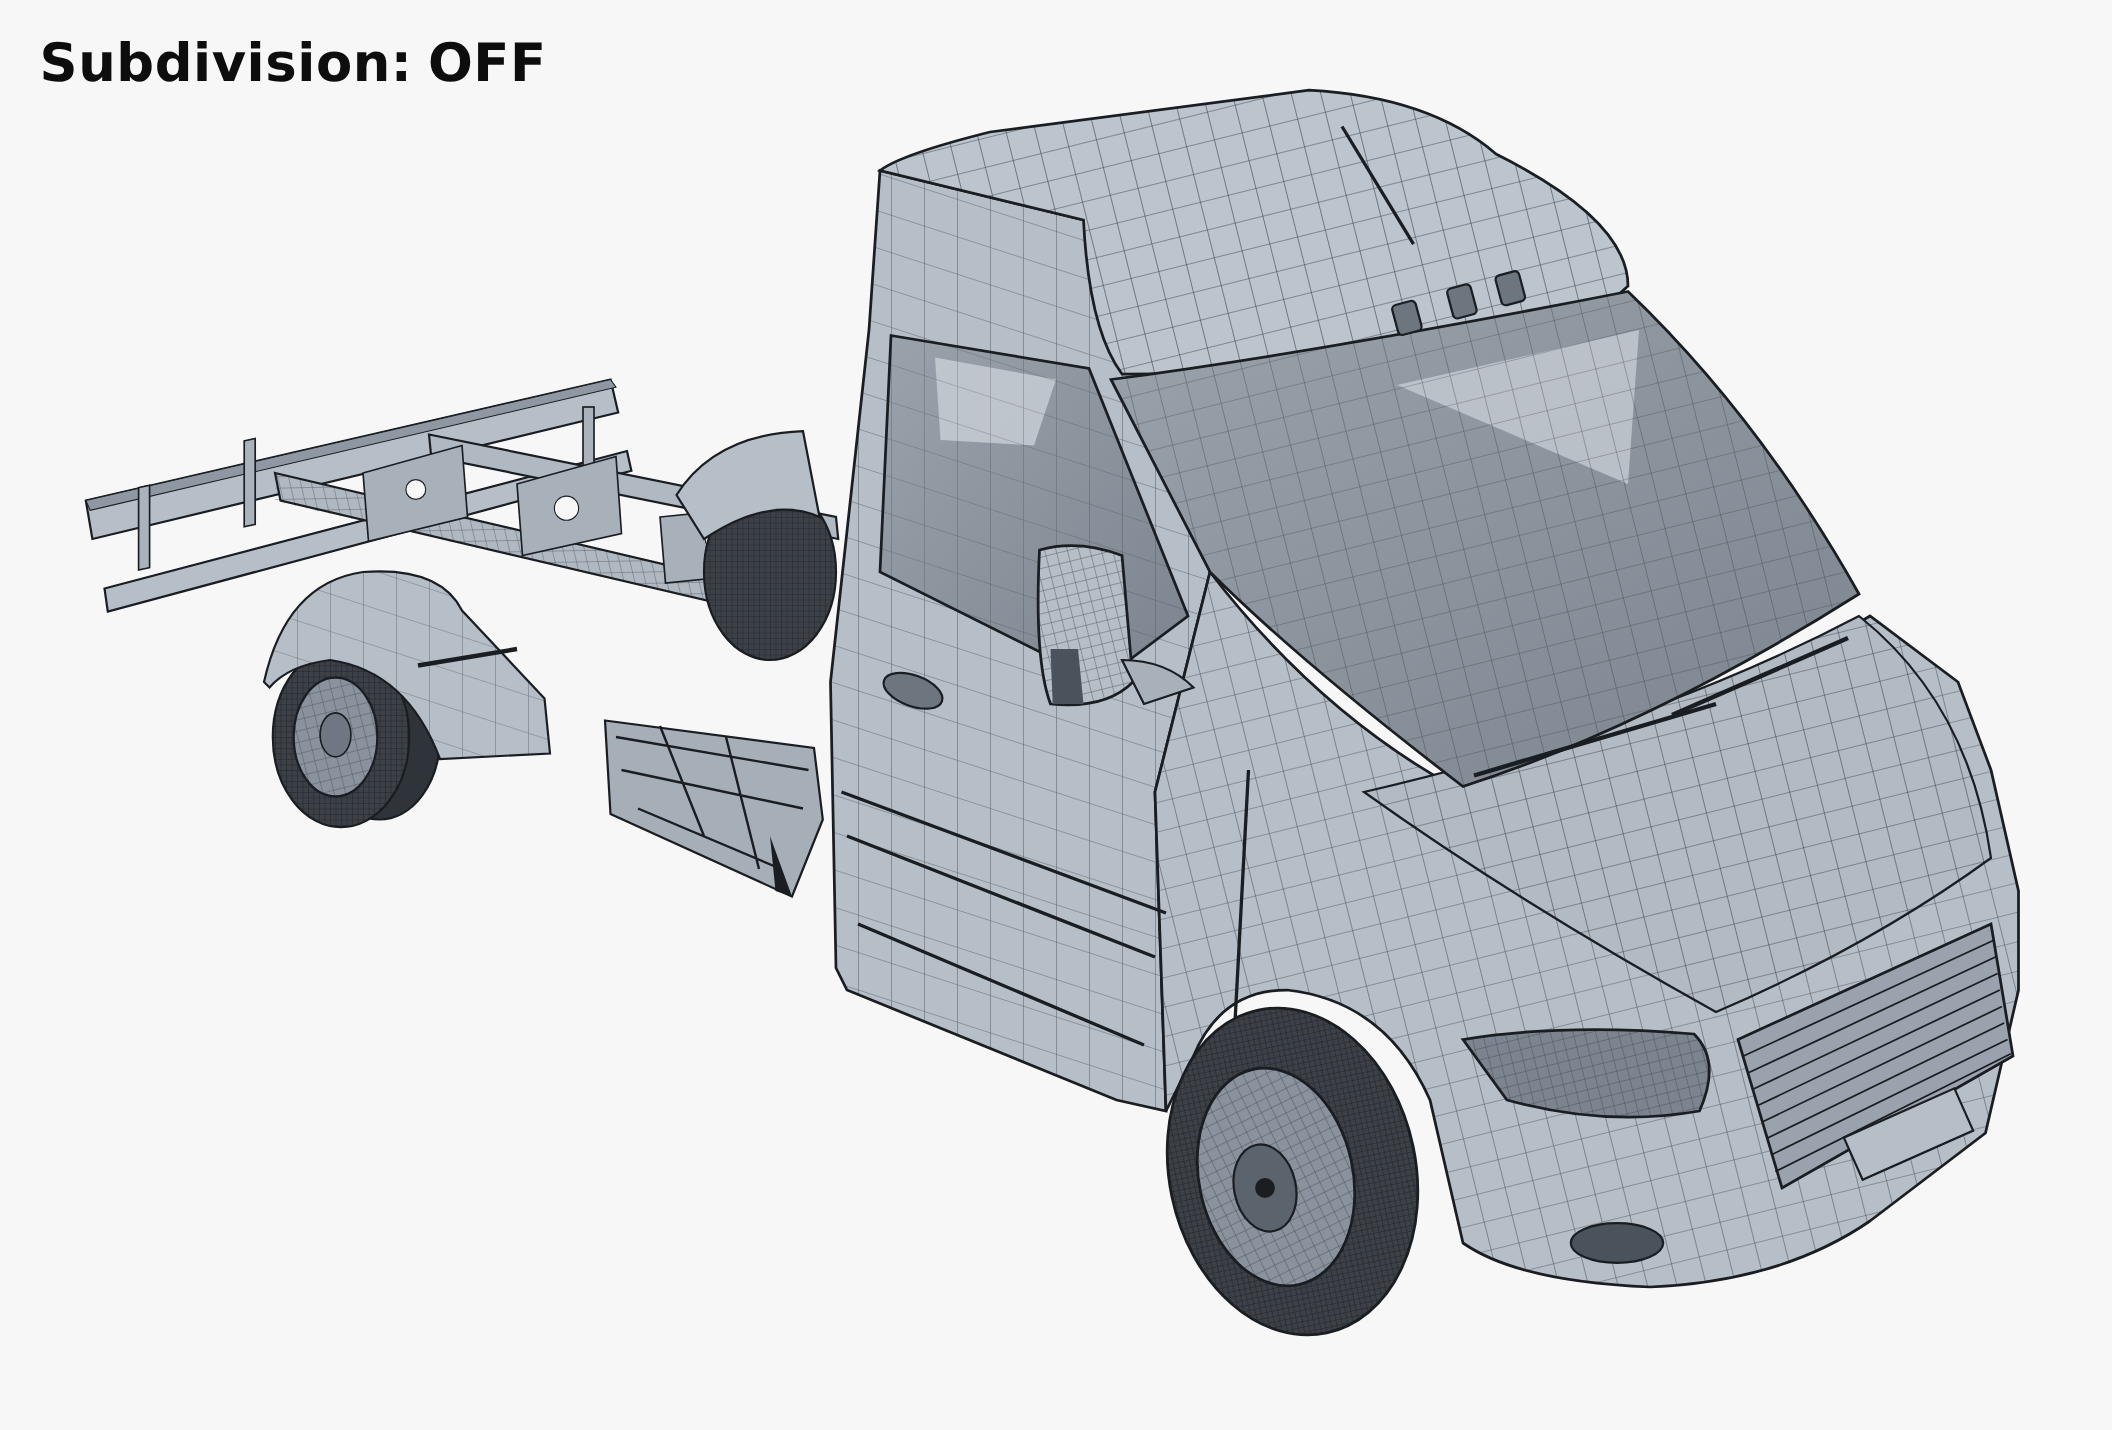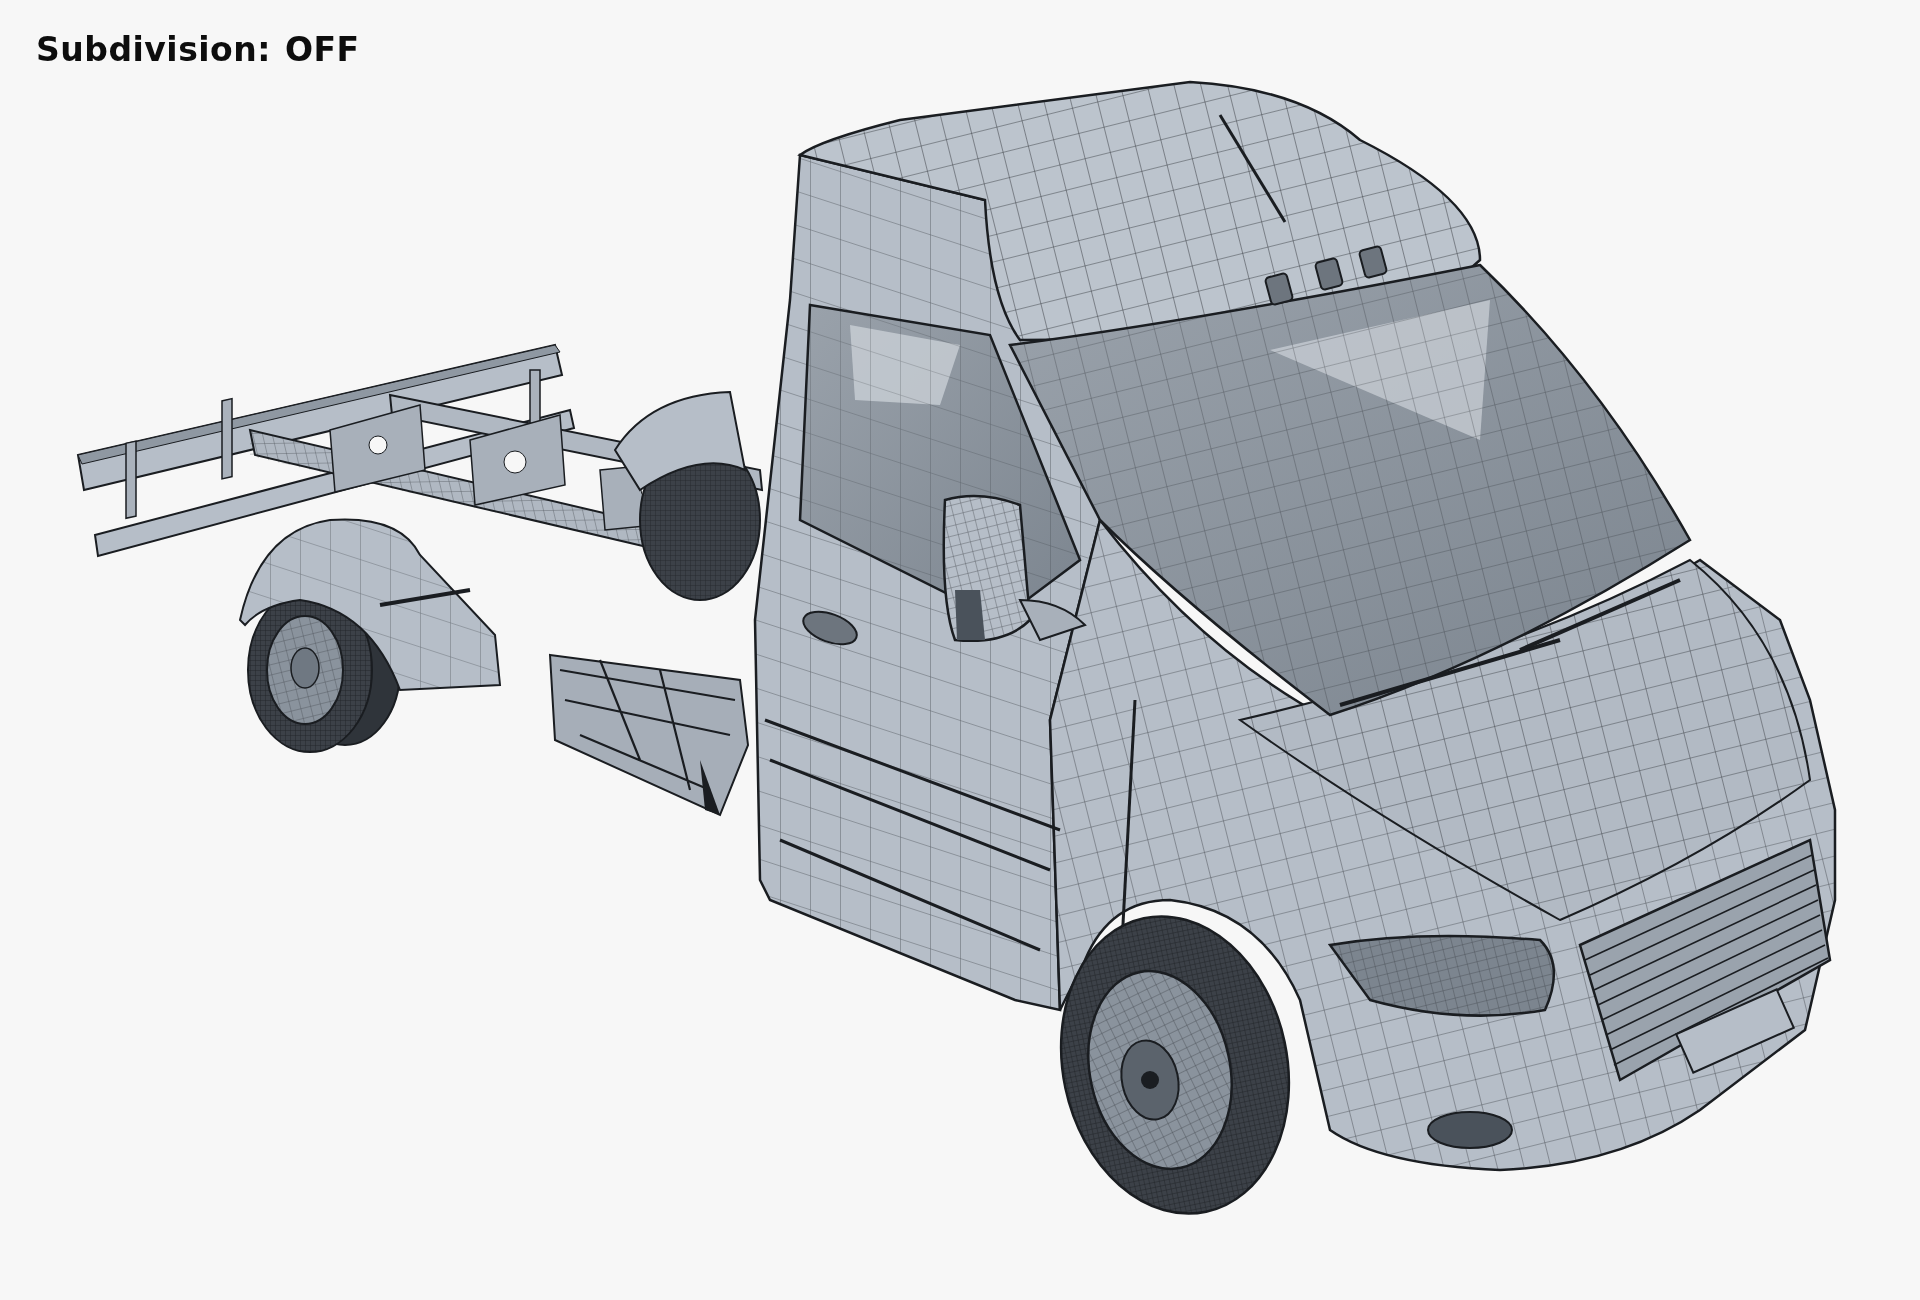--- a/index.html
+++ b/index.html
@@ -1,17 +1,17 @@
 <!DOCTYPE html>
 <html><head>
 <meta charset="utf-8">
 <style>
   html,body{margin:0;padding:0;}
   body{width:1920px;height:1300px;background:#f7f7f7;overflow:hidden;position:relative;font-family:"DejaVu Sans","Liberation Sans",sans-serif;}
-  .label{position:absolute;left:36px;top:30px;font-size:33px;font-weight:bold;color:#0d0d0d;letter-spacing:0.5px;font-family:"DejaVu Sans","Liberation Sans",sans-serif;}
+  .label{position:absolute;left:36px;top:30px;font-size:48px;font-weight:bold;color:#0d0d0d;letter-spacing:0.5px;font-family:"DejaVu Sans","Liberation Sans",sans-serif;}
   .label .sep{margin-right:14px;}
   svg.scene{position:absolute;left:0;top:0;width:1920px;height:1300px;}
 </style>
 </head>
 <body>
 
 <div class="label">
   <span class="sep">Subdivision:</span><span>OFF</span>
 </div>
 

